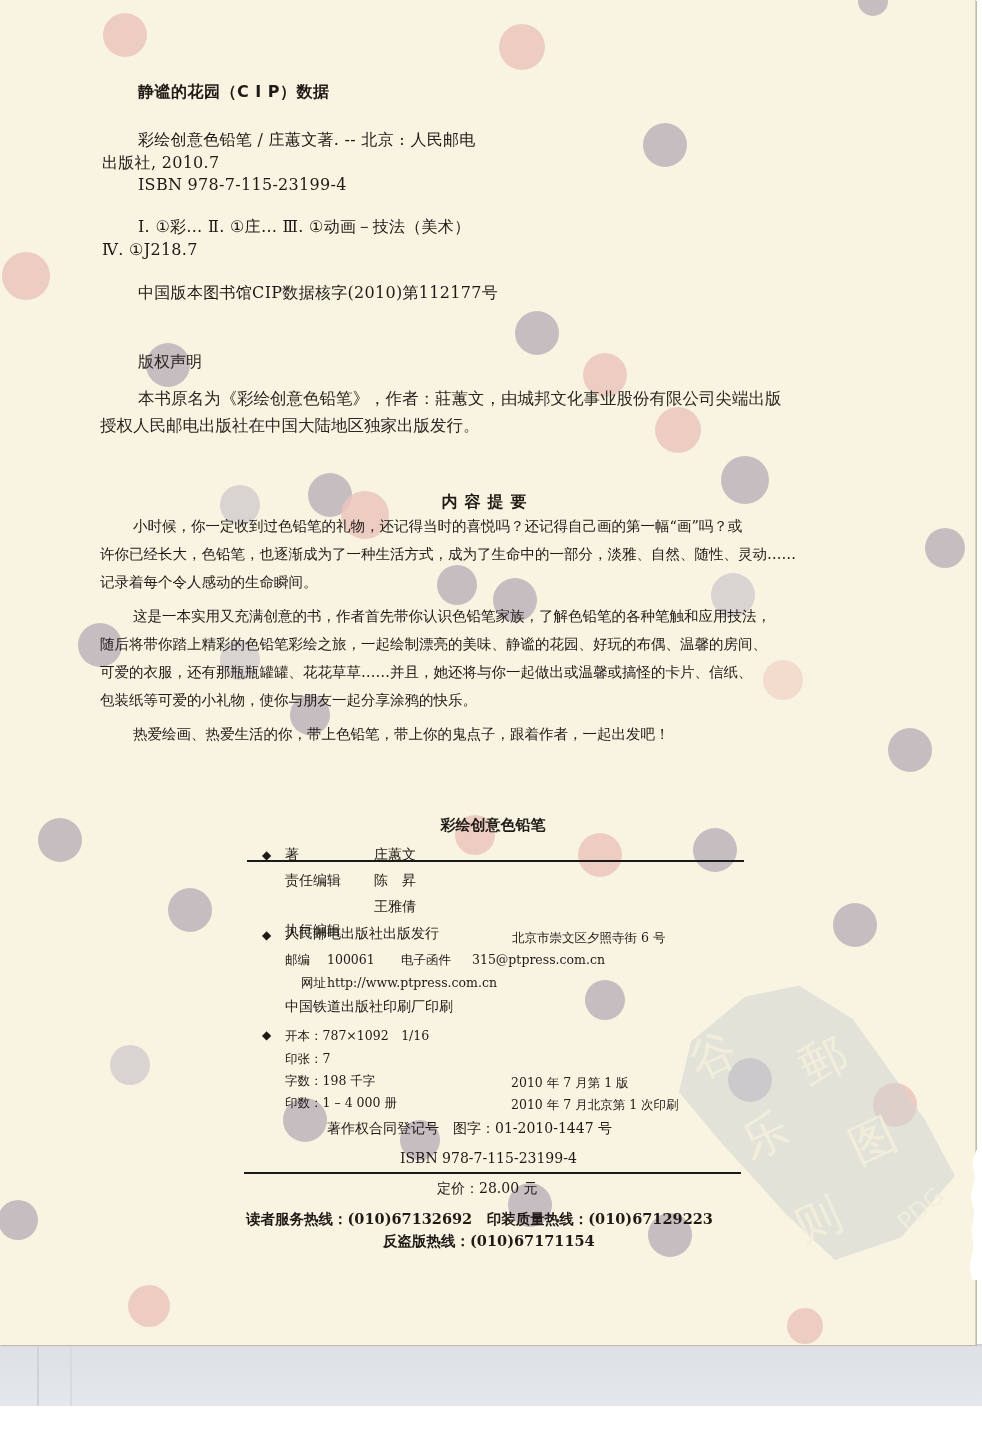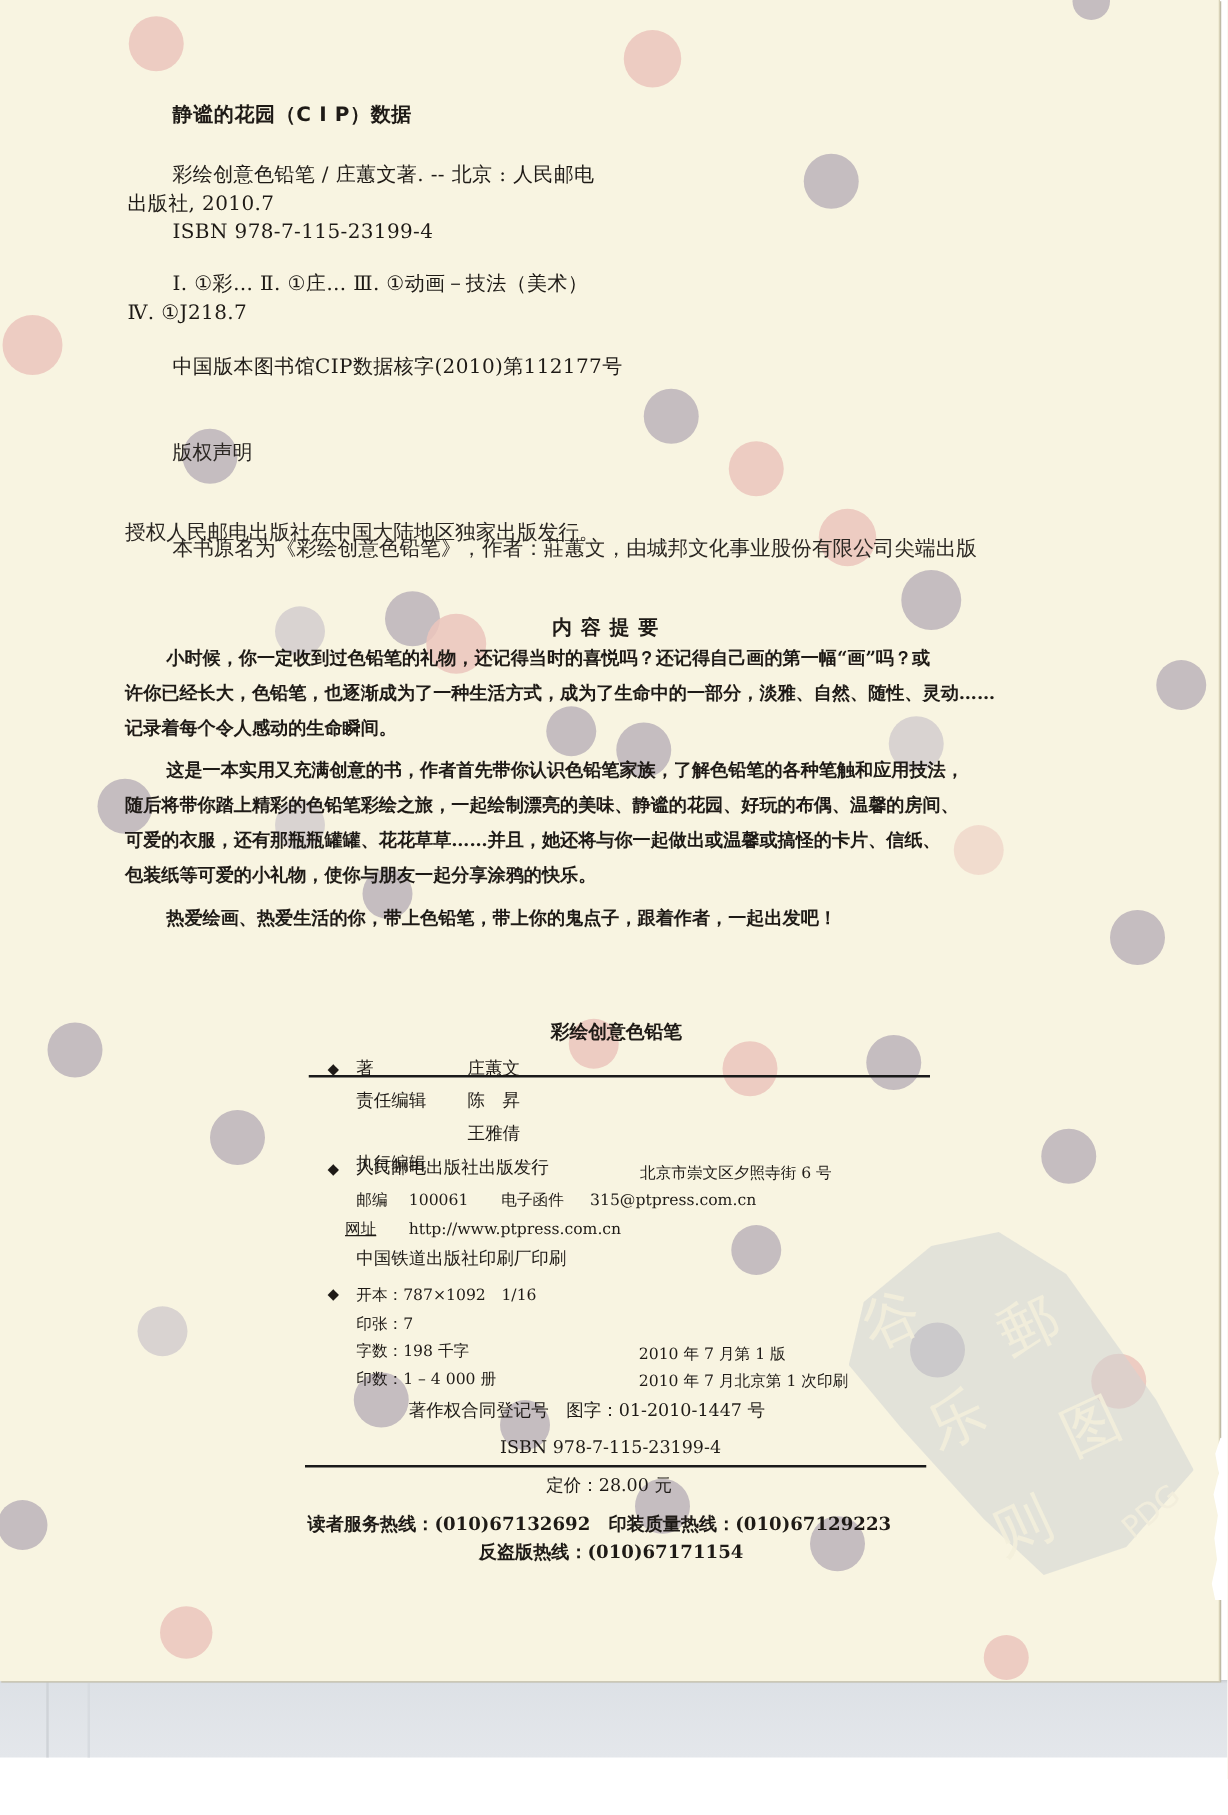--- a/index.html
+++ b/index.html
@@ -43,21 +43,21 @@
   .pdg {
     position:absolute; left:895px; top:1195px; color:#f2eedc; font-size:24px;
     font-family:"DejaVu Sans", sans-serif; transform:rotate(-40deg); opacity:.9;
   }
 
   .cip-title { position:absolute; left:138px; top:82px; font-size:16px; font-weight:bold; font-family:"DejaVu Sans", sans-serif; letter-spacing:0.5px; }
   .cip-line { position:absolute; font-size:16px; white-space:nowrap; letter-spacing:0.3px; }
   .copy-title { position:absolute; left:138px; top:352px; font-size:16px; font-family:"DejaVu Sans", sans-serif; color:#2a2622; }
   .copy-line { position:absolute; font-size:16.5px; font-family:"DejaVu Sans", sans-serif; white-space:nowrap; color:#2a2622; }
   .summary-title { position:absolute; left:0; width:975px; top:492px; text-align:center; font-size:16px; font-weight:bold; font-family:"DejaVu Sans", sans-serif; letter-spacing:7px; }
-  .sum-line { position:absolute; font-size:14.5px; white-space:nowrap;font-weight:bold; }
+  .sum-line { position:absolute; font-size:14.5px; white-space:nowrap; }
 
   .colo-title { position:absolute; left:243px; width:500px; top:816px; text-align:center; font-size:15px; font-weight:bold; font-family:"DejaVu Sans", sans-serif; }
   .rule { position:absolute; height:2px; background:#1a1a1a; }
   .diamond { position:absolute; font-size:12px; }
   .cl { position:absolute; font-size:14px; white-space:nowrap; }
   .cl-s { position:absolute; font-size:12.5px; white-space:nowrap; }
   .cl-b { position:absolute; font-size:14.5px; font-weight:bold; white-space:nowrap; }
 </style>
 </head>
 <body>
@@ -119,21 +119,21 @@
 
   <div class="cip-title">静谧的花园（C I P）数据</div>
   <div class="cip-line" style="left:138px;top:130px;">彩绘创意色铅笔 / 庄蕙文著. -- 北京 : 人民邮电</div>
   <div class="cip-line" style="left:102px;top:153px;">出版社, 2010.7</div>
   <div class="cip-line" style="left:138px;top:175px;">ISBN 978-7-115-23199-4</div>
   <div class="cip-line" style="left:138px;top:217px;">Ⅰ. ①彩… Ⅱ. ①庄… Ⅲ. ①动画－技法（美术）</div>
   <div class="cip-line" style="left:102px;top:240px;">Ⅳ. ①J218.7</div>
   <div class="cip-line" style="left:138px;top:283px;">中国版本图书馆CIP数据核字(2010)第112177号</div>
 
   <div class="copy-title">版权声明</div>
-  <div class="copy-line" style="left:138px;top:388px;margin-top:40px;">本书原名为《彩绘创意色铅笔》，作者：莊蕙文，由城邦文化事业股份有限公司尖端出版</div>
+  <div class="copy-line" style="left:138px;top:388px;">本书原名为《彩绘创意色铅笔》，作者：莊蕙文，由城邦文化事业股份有限公司尖端出版</div>
   <div class="copy-line" style="left:100px;top:415px;">授权人民邮电出版社在中国大陆地区独家出版发行。</div>
 
   <div class="summary-title">内容提要</div>
   <div class="sum-line" style="left:133px;top:517px;">小时候，你一定收到过色铅笔的礼物，还记得当时的喜悦吗？还记得自己画的第一幅“画”吗？或</div>
   <div class="sum-line" style="left:100px;top:545px;">许你已经长大，色铅笔，也逐渐成为了一种生活方式，成为了生命中的一部分，淡雅、自然、随性、灵动……</div>
   <div class="sum-line" style="left:100px;top:573px;">记录着每个令人感动的生命瞬间。</div>
   <div class="sum-line" style="left:133px;top:607px;text-align:center;">这是一本实用又充满创意的书，作者首先带你认识色铅笔家族，了解色铅笔的各种笔触和应用技法，</div>
   <div class="sum-line" style="left:100px;top:635px;">随后将带你踏上精彩的色铅笔彩绘之旅，一起绘制漂亮的美味、静谧的花园、好玩的布偶、温馨的房间、</div>
   <div class="sum-line" style="left:100px;top:691px;">包装纸等可爱的小礼物，使你与朋友一起分享涂鸦的快乐。</div>
   <div class="sum-line" style="left:100px;top:663px;">可爱的衣服，还有那瓶瓶罐罐、花花草草……并且，她还将与你一起做出或温馨或搞怪的卡片、信纸、</div>
@@ -150,21 +150,21 @@
   <div class="cl" style="left:285px;top:898px;margin-top:24px;">执行编辑</div>
   <div class="cl" style="left:374px;top:898px;">王雅倩</div>
 
   <div class="diamond" style="left:262px;top:928px;">◆</div>
   <div class="cl" style="left:285px;top:925px;">人民邮电出版社出版发行</div>
   <div class="cl-s" style="left:512px;top:930px;">北京市崇文区夕照寺街 6 号</div>
   <div class="cl-s" style="left:285px;top:952px;">邮编</div>
   <div class="cl-s" style="left:327px;top:952px;">100061</div>
   <div class="cl-s" style="left:401px;top:952px;font-family:Liberation Serif, serif;">电子函件</div>
   <div class="cl-s" style="left:472px;top:952px;">315@ptpress.com.cn</div>
-  <div class="cl-s" style="left:276px;top:975px;text-decoration:underline;">网址</div>
+  <div class="cl-s" style="left:301px;top:975px;">网址</div>
   <div class="cl-s" style="left:327px;top:975px;">http://www.ptpress.com.cn</div>
   <div class="cl" style="left:285px;top:998px;">中国铁道出版社印刷厂印刷</div>
 
   <div class="diamond" style="left:262px;top:1028px;">◆</div>
   <div class="cl-s" style="left:285px;top:1028px;">开本：787×1092　1/16</div>
   <div class="cl-s" style="left:285px;top:1051px;">印张：7</div>
   <div class="cl-s" style="left:285px;top:1073px;">字数：198 千字</div>
   <div class="cl-s" style="left:511px;top:1075px;">2010 年 7 月第 1 版</div>
   <div class="cl-s" style="left:285px;top:1095px;">印数：1 – 4 000 册</div>
   <div class="cl-s" style="left:511px;top:1097px;">2010 年 7 月北京第 1 次印刷</div>

